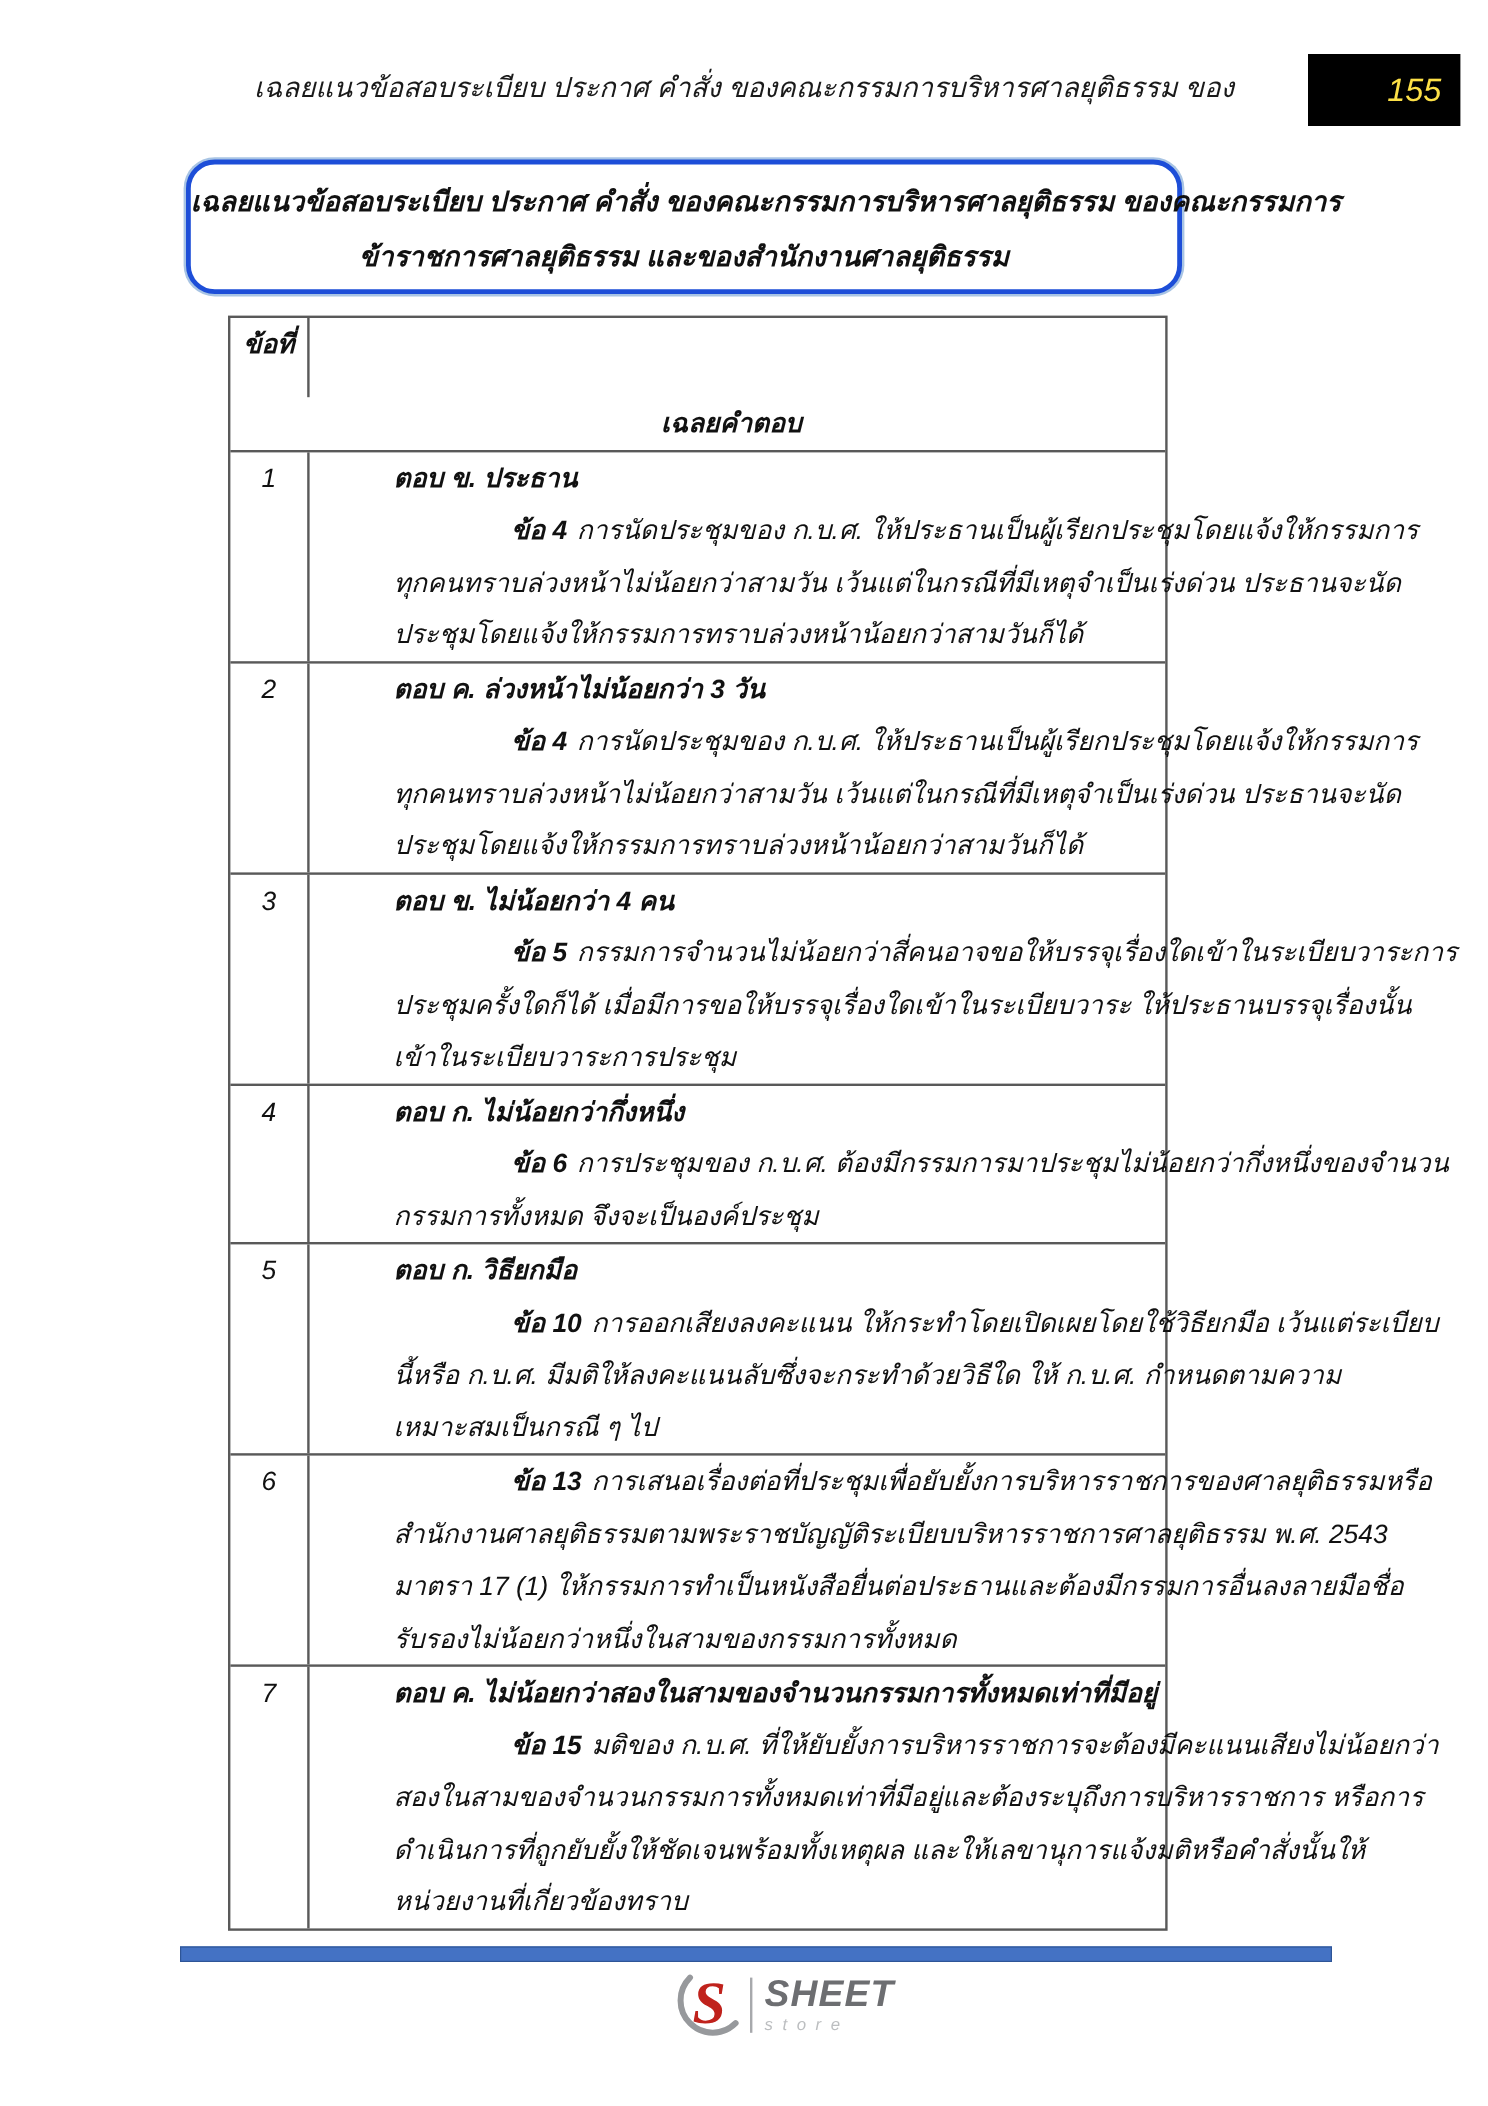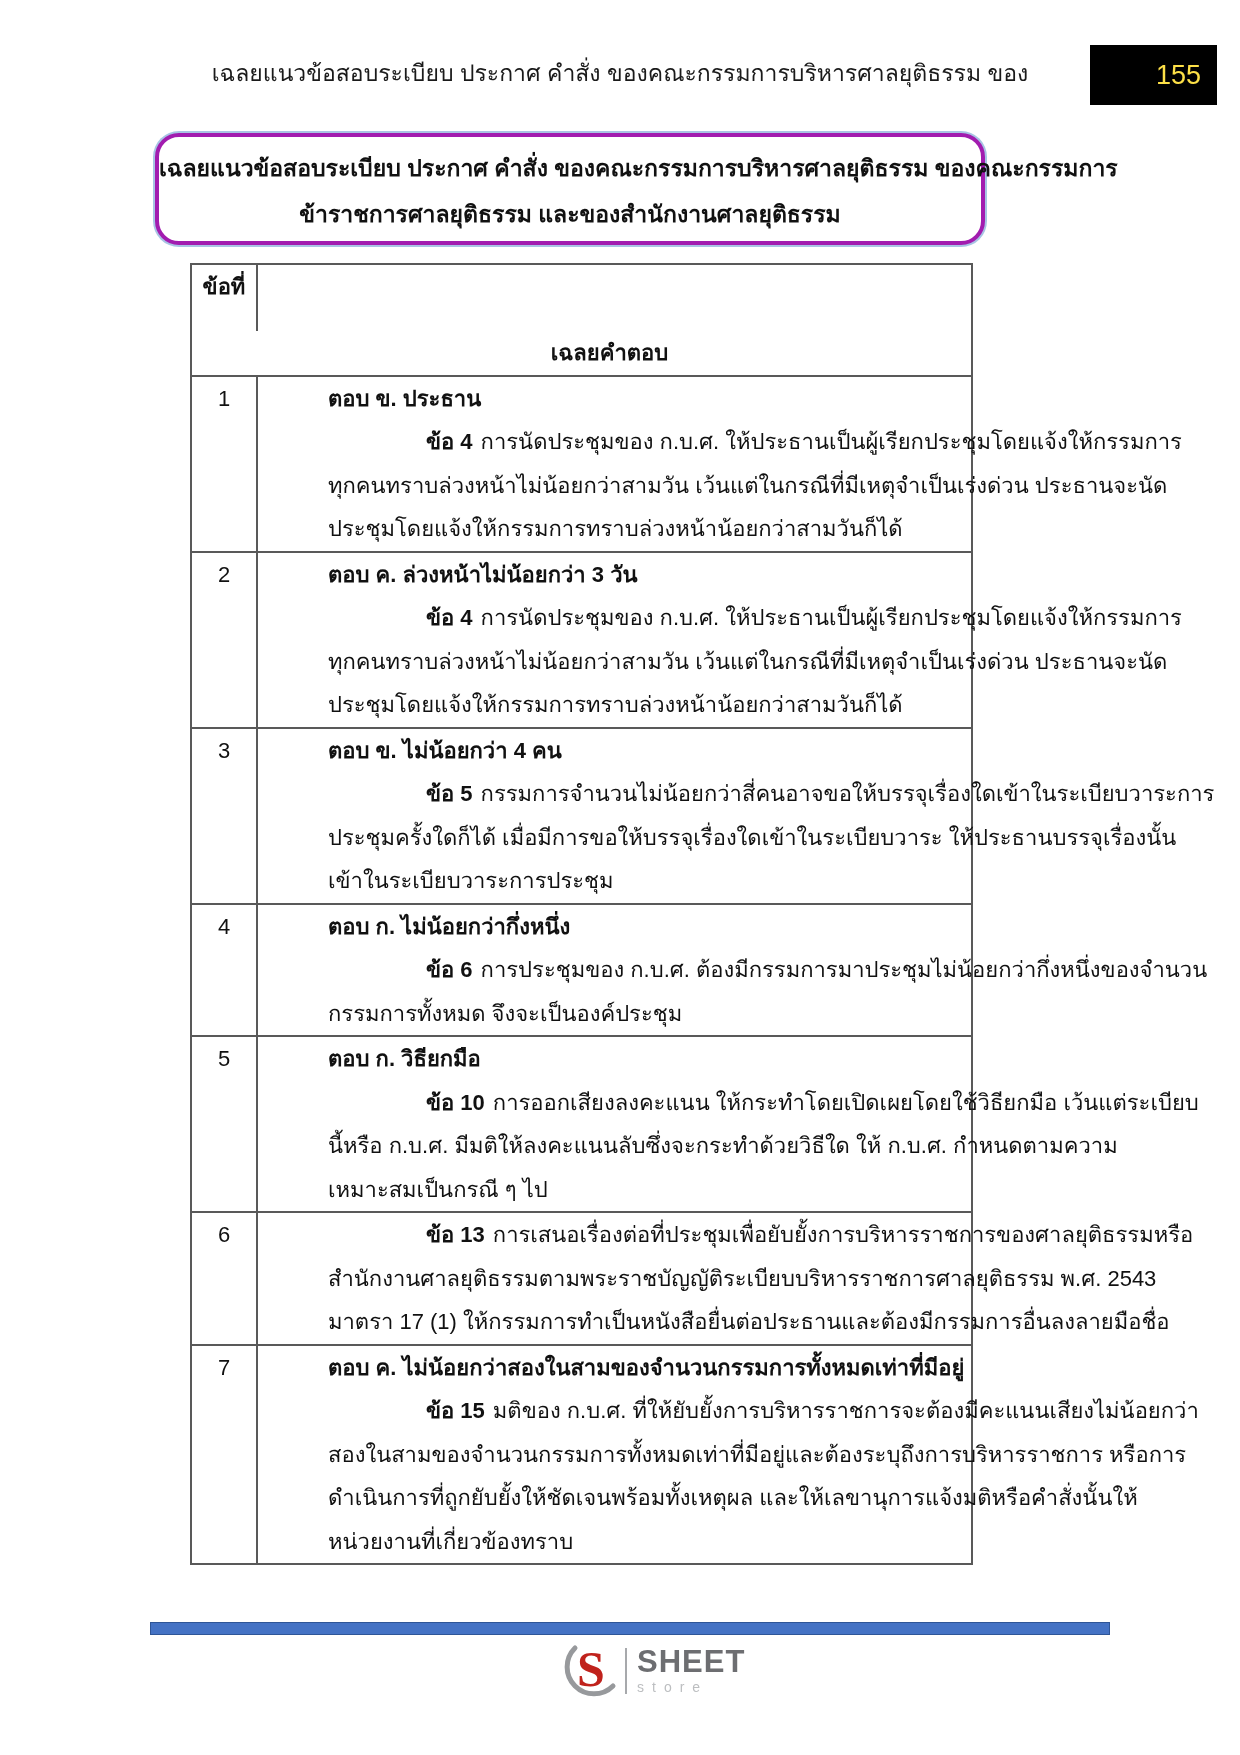--- a/index.html
+++ b/index.html
@@ -2,35 +2,36 @@
 <html><head>
 <meta charset="utf-8">
 <style>
   * { box-sizing: border-box; }
   html,body { margin:0; padding:0; background:#ffffff; }
   .page {
     position:relative; width:1240px; height:1755px; margin:0 auto;
     background:#ffffff; color:#111;
     font-family:"Liberation Sans","DejaVu Sans",sans-serif;
     overflow:hidden;
+    font-style:italic;
   }
   
   .running-header {
     position:absolute; top:55px; left:30px; width:1180px;
     text-align:center; font-size:23px; color:#1a1a1a; white-space:nowrap;
   }
   .page-num-box {
     position:absolute; left:1090px; top:45px; width:127px; height:60px;
     background:#000000; color:#fde047; font-size:27px; line-height:60px;
     text-align:right; padding-right:16px;
   }
   
   .title-box {
     position:absolute; left:155px; top:133px; width:830px; height:112px;
-    border:4px solid #a21caf; border-radius:24px;
+    border:4px solid #1d4ed8; border-radius:24px;
     box-shadow:0 0 0 2px #A8C4E4;
     text-align:center; font-weight:bold; font-size:23px; line-height:46px;
     padding-top:8px; background:#fff;
   }
   .title-box div { white-space:nowrap; }
   
   .answer-table {
     position:absolute; left:190px; top:263px; width:783px;
     border:2px solid #595959; font-size:22px; background:#fff;
   }
@@ -135,20 +136,21 @@
         <div class="exp-line">เหมาะสมเป็นกรณี ๆ ไป</div>
       </div>
     </div>
 
     <div class="t-row">
       <div class="c-no">6</div>
       <div class="c-ans">
         <div class="exp-line exp-first"><span class="ref">ข้อ 13</span><span>การเสนอเรื่องต่อที่ประชุมเพื่อยับยั้งการบริหารราชการของศาลยุติธรรมหรือ</span></div>
         <div class="exp-line">สำนักงานศาลยุติธรรมตามพระราชบัญญัติระเบียบบริหารราชการศาลยุติธรรม พ.ศ. 2543</div>
         <div class="exp-line">มาตรา 17 (1) ให้กรรมการทำเป็นหนังสือยื่นต่อประธานและต้องมีกรรมการอื่นลงลายมือชื่อ</div>
+        <div class="exp-line">รับรองไม่น้อยกว่าหนึ่งในสามของกรรมการทั้งหมด</div>
       </div>
     </div>
 
     <div class="t-row">
       <div class="c-no">7</div>
       <div class="c-ans">
         <div class="ans-line">ตอบ ค. ไม่น้อยกว่าสองในสามของจำนวนกรรมการทั้งหมดเท่าที่มีอยู่</div>
         <div class="exp-line exp-first"><span class="ref">ข้อ 15</span><span>มติของ ก.บ.ศ. ที่ให้ยับยั้งการบริหารราชการจะต้องมีคะแนนเสียงไม่น้อยกว่า</span></div>
         <div class="exp-line">สองในสามของจำนวนกรรมการทั้งหมดเท่าที่มีอยู่และต้องระบุถึงการบริหารราชการ หรือการ</div>
         <div class="exp-line">ดำเนินการที่ถูกยับยั้งให้ชัดเจนพร้อมทั้งเหตุผล และให้เลขานุการแจ้งมติหรือคำสั่งนั้นให้</div>

